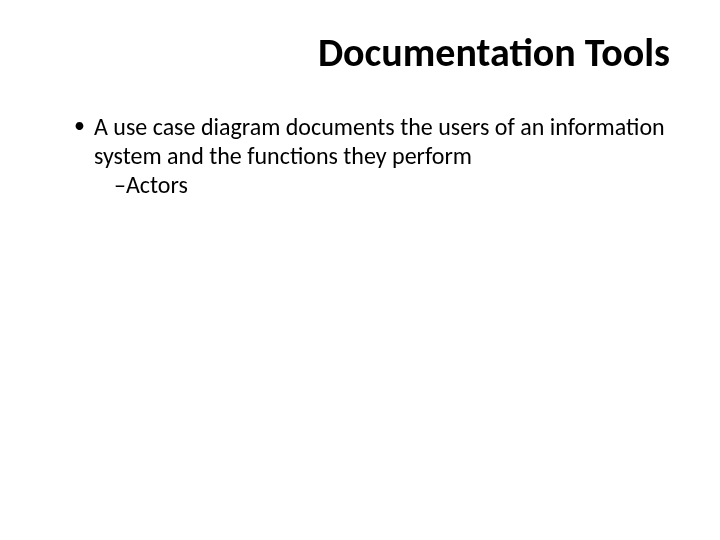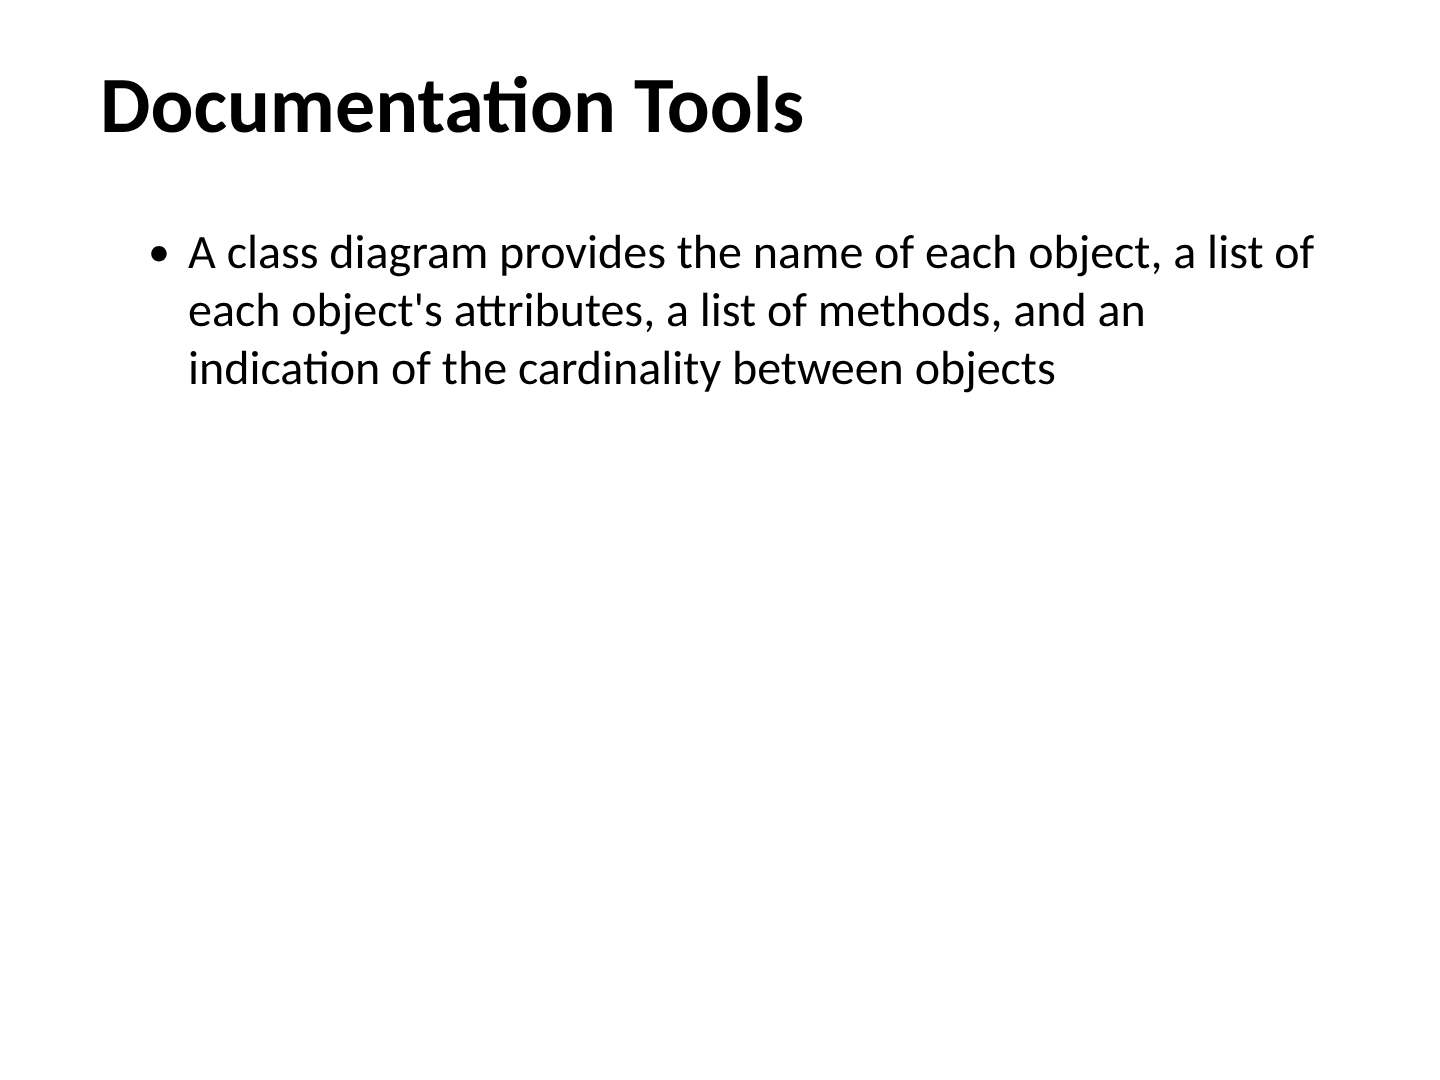--- a/index.html
+++ b/index.html
@@ -7,21 +7,21 @@
     width: 720px;
     height: 540px;
     background: #fff;
     font-family: Calibri, "Segoe UI", Arial, sans-serif;
     color: #000;
     padding: 28px 50px 40px 50px;
   }
   .title {
     font-size: 40px;
     font-weight: 700;
-    text-align: left;
+    text-align: right;
     margin-bottom: 36px;
   }
   ul.main {
     list-style: none;
     padding-left: 24px;
   }
   ul.main > li {
     position: relative;
     font-size: 24px;
     line-height: 1.2;
@@ -44,14 +44,17 @@
     content: "–";
     margin-right: 0;
   }
 </style>
 </head>
 <body>
 
 <h1 class="title">Documentation Tools</h1>
 
 <ul class="main">
-  <li>A class diagram provides the name of each object, a list of each object's attributes, a list of methods, and an indication of the cardinality between objects</li>
+  <li>
+    <span>A use case diagram documents the users of an information system and the functions they perform</span>
+    <div class="sub"><span>Actors</span></div>
+  </li>
 </ul>
 
 </body></html>

